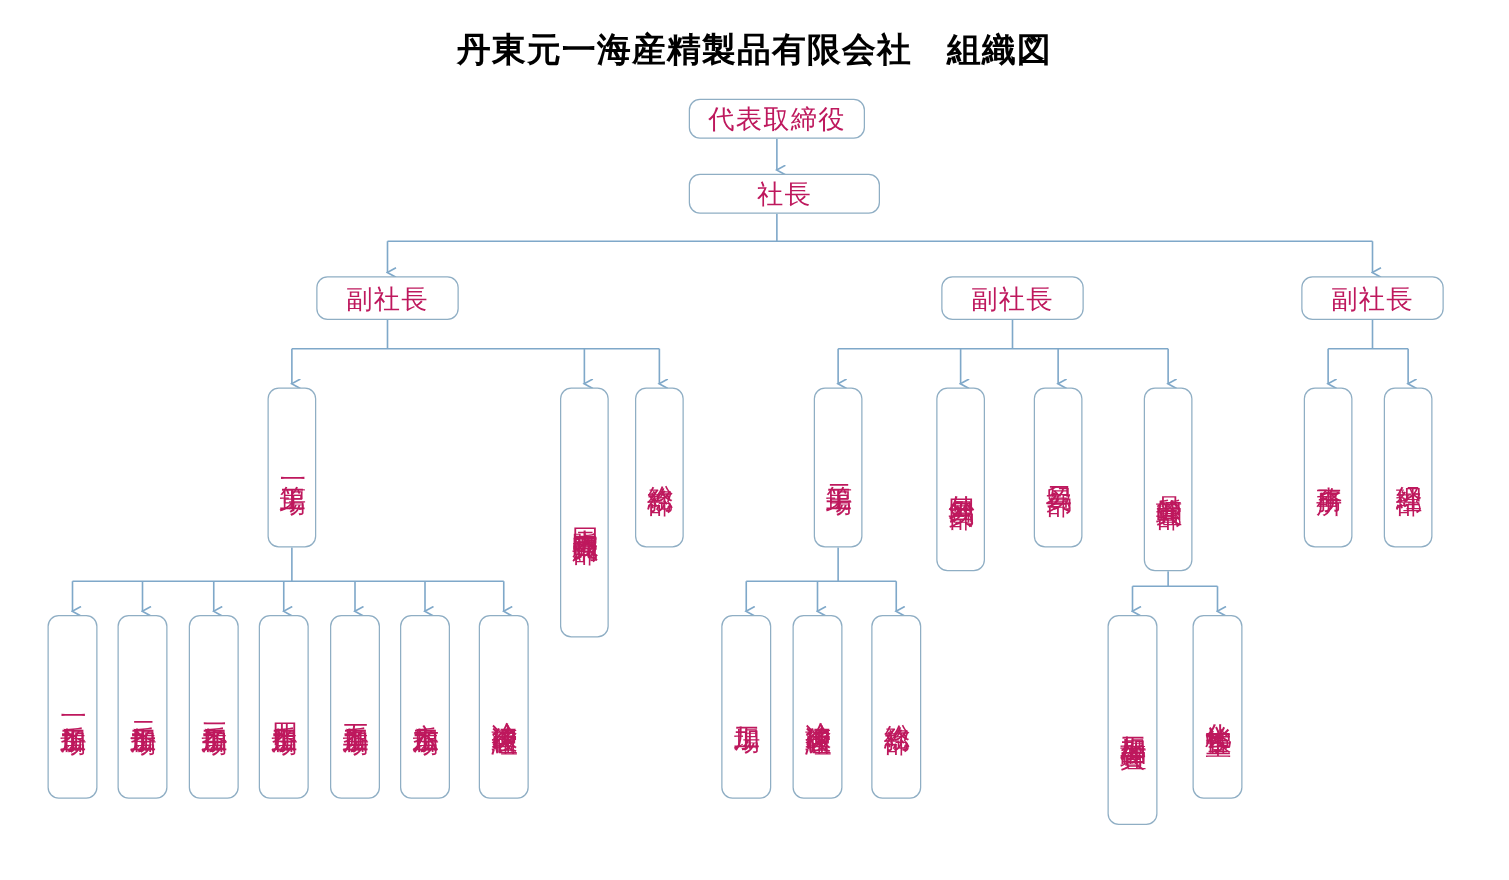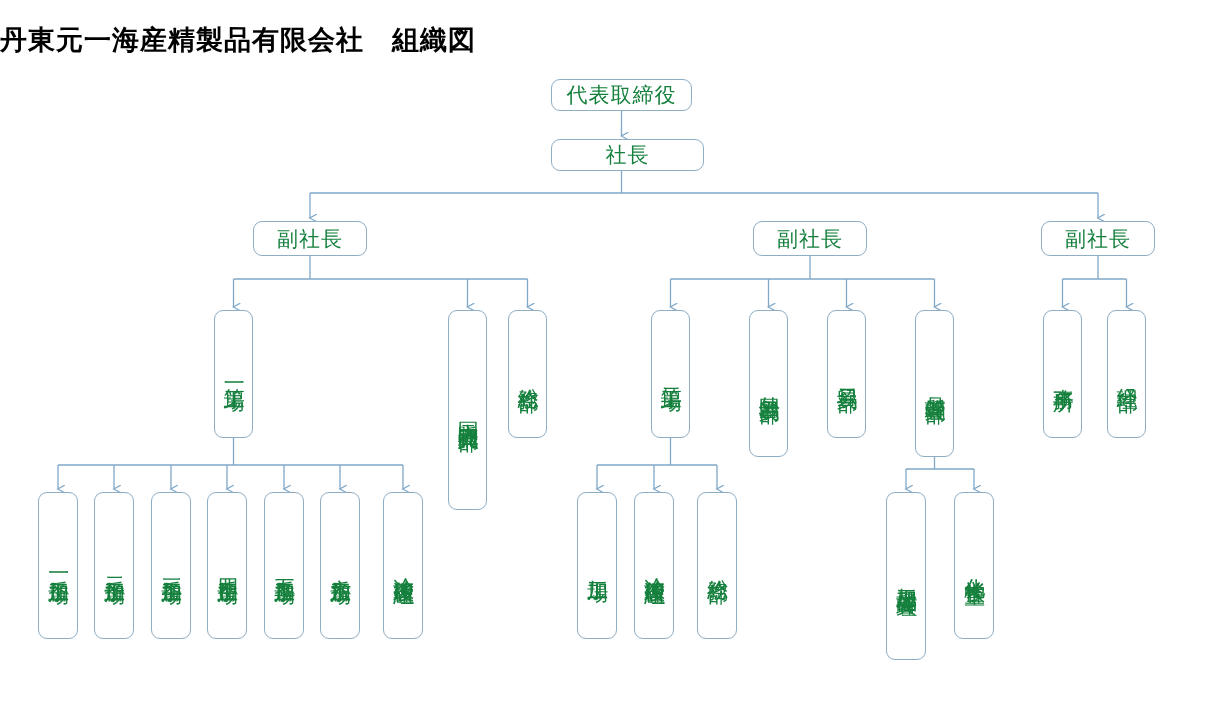--- a/index.html
+++ b/index.html
@@ -13,21 +13,21 @@
     height: 704px;
     background: #ffffff;
     overflow: hidden;
     font-family: "Liberation Serif", "DejaVu Serif", serif;
   }
   #chart-title {
     position: absolute;
     left: 0;
     top: 22px;
     width: 1207px;
-    text-align: left;
+    text-align: center;
     font-size: 27px;
     font-weight: bold;
     color: #000000;
     letter-spacing: 1px;
     font-family: "Liberation Serif", "DejaVu Serif", serif;
     white-space: pre;
   }
   #connectors {
     position: absolute;
     left: 0;
@@ -38,21 +38,21 @@
   }
   .node {
     position: absolute;
     box-sizing: border-box;
     border: 1.3px solid #8FAEC4;
     border-radius: 9px;
     background: #ffffff;
     display: flex;
     align-items: center;
     justify-content: center;
-    color: #15803d;
+    color: #be185d;
     font-family: "Liberation Serif", "DejaVu Serif", serif;
   }
   .node.horiz {
     font-size: 21px;
     letter-spacing: 1px;
     white-space: nowrap;
   }
   .node.vert {
     writing-mode: vertical-rl;
     text-orientation: upright;

